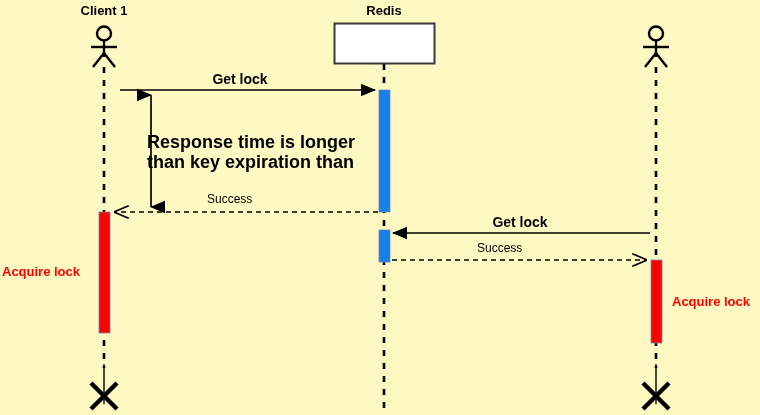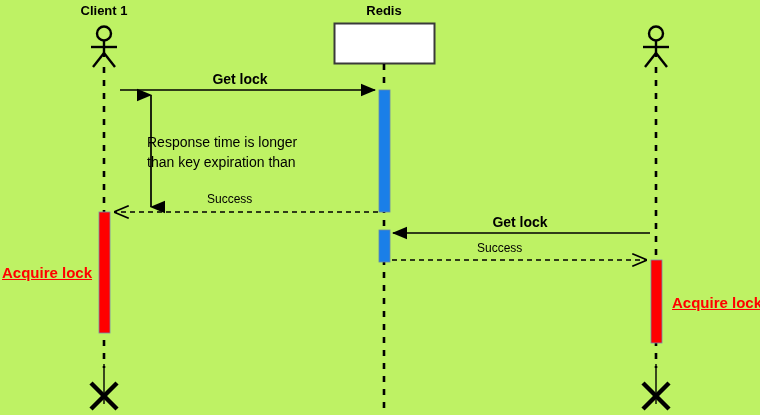--- a/index.html
+++ b/index.html
@@ -7,21 +7,21 @@
     padding: 0;
     background: #ffffff;
   }
   body {
     font-family: "Liberation Sans", sans-serif;
   }
   #canvas {
     position: relative;
     width: 760px;
     height: 415px;
-    background: #bef264;
+    background: #fef9c3;
     overflow: hidden;
   }
   #canvas svg.layer {
     position: absolute;
     left: 0;
     top: 0;
     width: 760px;
     height: 415px;
   }
   .lbl {
@@ -38,28 +38,27 @@
     font-size: 14px;
     font-weight: bold;
     text-align: center;
   }
   .msg-plain {
     font-size: 12px;
     font-weight: normal;
     text-align: left;
   }
   .note-bold {
-    font-size: 14px;
-    font-weight: normal;
+    font-size: 18px;
+    font-weight: bold;
     line-height: 20px;
   }
   .acq {
-    font-size: 15px;
+    font-size: 13px;
     font-weight: bold;
-    text-decoration: underline;
   }
 </style>
 </head>
 <body>
 
 <div id="canvas">
 
   <svg class="layer" viewBox="0 0 760 415">
     <defs>
       <marker id="arrow-solid" viewBox="0 0 12 10" refX="11" refY="5" markerWidth="9" markerHeight="8" orient="auto-start-reverse">

